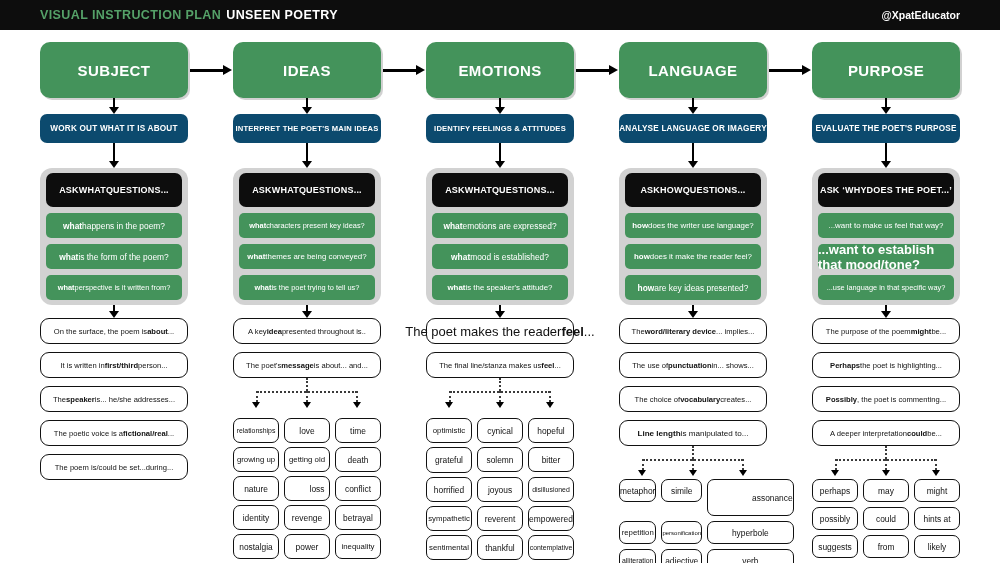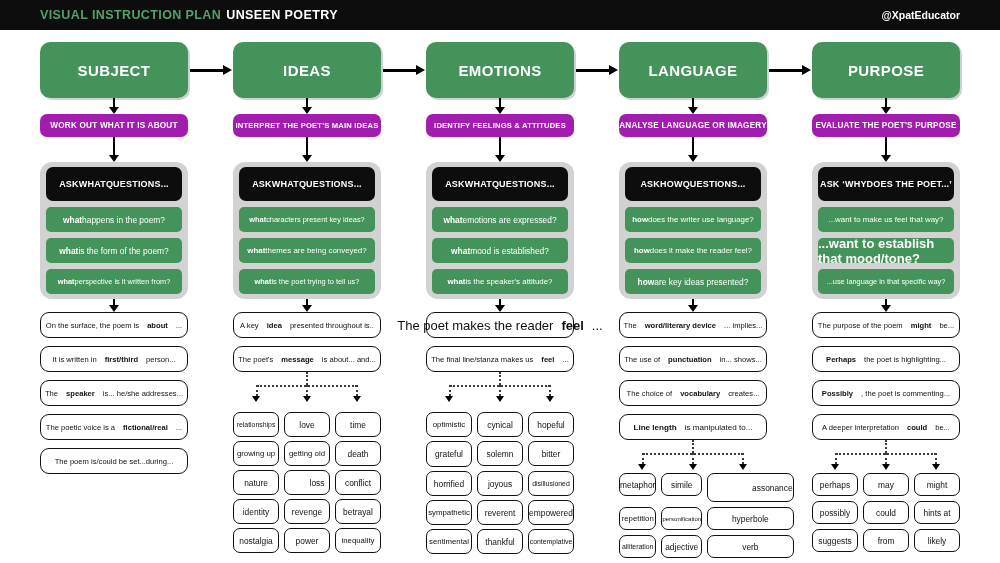--- a/index.html
+++ b/index.html
@@ -25,36 +25,36 @@
                     border-left:9px solid #000; border-top:5.5px solid transparent;
                     border-bottom:5.5px solid transparent; }
   
   .v-arrow { position:relative; width:100%; }
   .v-arrow::before { content:""; position:absolute; left:50%; margin-left:-1.25px;
                      top:0; bottom:6px; border-left:2.5px solid #000; }
   .v-arrow::after { content:""; position:absolute; left:50%; margin-left:-5px; bottom:0;
                     border-top:7px solid #000; border-left:5px solid transparent;
                     border-right:5px solid transparent; }
   
-  .sub-box { height:23px; background:#a21caf; border-radius:7px; color:#fff;
+  .sub-box { height:29px; background:#0c4a6e; border-radius:7px; color:#fff;
              display:flex; align-items:center; justify-content:center;
              font-weight:bold; letter-spacing:.2px; }
   
   .ask-panel { background:#d2d2d2; border-radius:12px; padding:5px 6px; }
   .ask-box { height:34px; background:#0d0d0d; border-radius:7px; color:#fff;
              display:flex; align-items:center; justify-content:center;
              font-weight:600; font-size:9px; letter-spacing:.2px; margin-bottom:6px; }
   .q-box { height:25px; background:var(--green); border-radius:5px; color:#fff;
            display:flex; align-items:center; justify-content:center;
            font-weight:500; margin-bottom:6px; }
   .q-box:last-child { margin-bottom:0; }
   
   .stmt { height:26px; background:#fff; border:1.8px solid #111; border-radius:9px;
           display:flex; align-items:center; justify-content:center; color:#111;
-          margin-bottom:8px; white-space:nowrap;gap:8px; }
+          margin-bottom:8px; white-space:nowrap; }
   .stmt:last-child { margin-bottom:0; }
   .b { font-weight:bold; }
   
   .connector { position:relative; }
   .c-stem { position:absolute; left:50%; margin-left:-1px; top:0; height:13px;
             border-left:2px dotted #3a3a3a; }
   .c-bar  { position:absolute; top:13px; left:16%; right:16%; border-top:2px dotted #3a3a3a; }
   .c-drop { position:absolute; top:13px; height:11px; border-left:2px dotted #3a3a3a;
             margin-left:-1px; }
   .c-head { position:absolute; margin-left:-4.5px; border-top:6.5px solid #000;
@@ -311,21 +311,21 @@
         <div class="c-drop" style="left: 16%;"></div>
         <div class="c-head" style="left: 16%; top: 24px;"></div>
         <div class="c-drop" style="left: 50%;"></div>
         <div class="c-head" style="left: 50%; top: 24px;"></div>
         <div class="c-drop" style="left: 84%;"></div>
         <div class="c-head" style="left: 84%; top: 24px;"></div>
       </div>
       <div class="grid" style="row-gap: 5px;">
         <div class="word" style="height: 23px; font-size: 8.4px;">metaphor</div>
         <div class="word" style="height: 23px; font-size: 8.4px;">simile</div>
-        <div class="word" style="height: 29px; font-size: 8.4px; padding-left: 44px;">assonance</div>
+        <div class="word" style="height: 37px; font-size: 8.4px; padding-left: 44px;">assonance</div>
         <div class="word" style="height: 23px; font-size: 7.8px;">repetition</div>
         <div class="word" style="height: 23px; font-size: 6px;">personification</div>
         <div class="word" style="height: 23px; font-size: 8.4px;">hyperbole</div>
         <div class="word" style="height: 23px; font-size: 6.9px;">alliteration</div>
         <div class="word" style="height: 23px; font-size: 8.4px;">adjective</div>
         <div class="word" style="height: 23px; font-size: 8.4px;">verb</div>
       </div>
     </div>
     <div class="col">
       <div class="h-arrow"></div>

